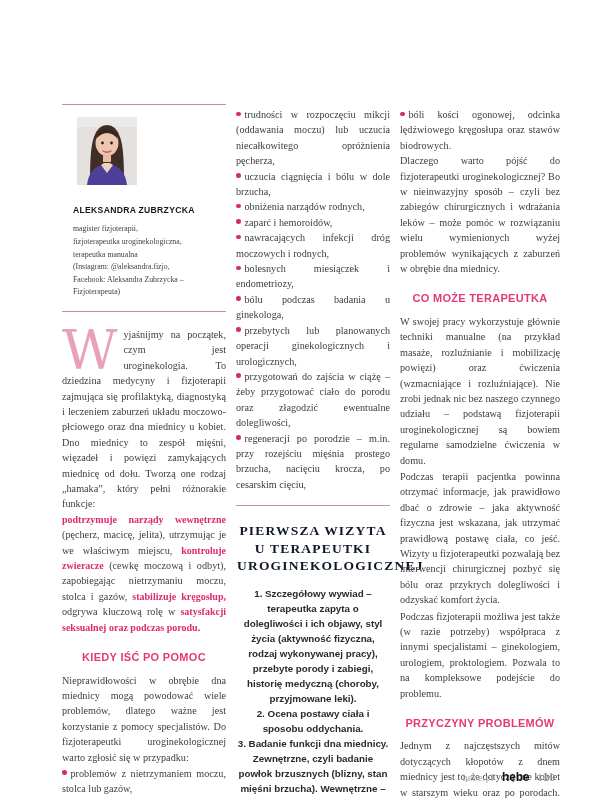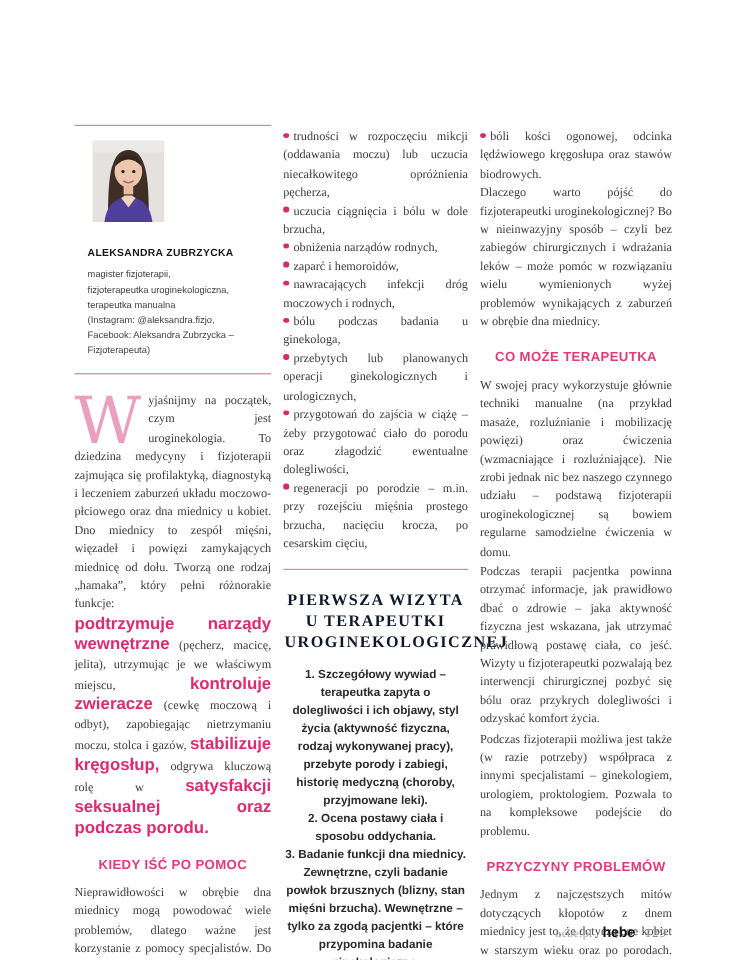--- a/index.html
+++ b/index.html
@@ -10,30 +10,30 @@
   .col-left{width:164px;}
   .col-mid{width:154px;padding-top:3px;}
   .col-right{width:160px;padding-top:3px;}
 
   .rule{height:1px;background:#cf8698;border:0;margin:0;}
 
   .author{padding:10px 0 12px 11px;}
   .photo{display:block;margin:2px 0 10px 4px;width:60px;height:68px;}
   .author-name{font-family:"Liberation Sans",sans-serif;font-weight:700;font-size:8.6px;
                letter-spacing:.3px;color:#161616;margin:18px 0 5px;text-align:left;}
-  .bio-line{font-family:Liberation Sans, sans-serif;font-size:7.8px;line-height:12.6px;
+  .bio-line{font-family:Liberation Serif, serif;font-size:7.8px;line-height:12.6px;
             color:#414141;text-align:left;}
 
   .intro{margin-top:15px;}
   .dropcap{float:left;font-family:"DejaVu Serif",serif;font-size:54px;line-height:42px;
            color:#e8a0bd;margin:3px 6px 0 0;}
   p{margin:0;}
   .para{margin:0 0 1px;}
 
-  .hl{font-family:Liberation Sans, sans-serif;font-weight:700;font-size:14px;color:#dd2a70;}
+  .hl{font-family:Liberation Serif, serif;font-weight:700;font-size:10px;color:#dd2a70;}
 
   .pink-h{font-family:"Liberation Sans",sans-serif;font-weight:700;font-size:11px;
           color:#e2397a;text-align:center;letter-spacing:.3px;margin:15px 0 7px;}
 
   .bullet{position:relative;margin:0;}
   .bullet::before{content:"";display:inline-block;width:4.5px;height:4.5px;border-radius:50%;
                   background:#d42a6e;margin-right:4px;vertical-align:2px;}
 
   .pinkbox{margin-top:13px;border-top:1.5px solid #d490a2;border-bottom:1.5px solid #d490a2;
            padding:16px 1px 18px;}
@@ -88,20 +88,21 @@
       <p class="para">Nieprawidłowości w obrębie dna miednicy mogą powodować wiele problemów, dlatego ważne jest korzystanie z pomocy specjalistów. Do fizjoterapeutki uroginekologicznej warto zgłosić się w przypadku:</p>
       <p class="bullet">problemów z nietrzymaniem moczu, stolca lub gazów,</p>
     </div>
 
     <div class="col col-mid">
       <p class="bullet">trudności w rozpoczęciu mikcji (oddawania moczu) lub uczucia niecałkowitego opróżnienia pęcherza,</p>
       <p class="bullet">uczucia ciągnięcia i bólu w dole brzucha,</p>
       <p class="bullet">obniżenia narządów rodnych,</p>
       <p class="bullet">zaparć i hemoroidów,</p>
       <p class="bullet">nawracających infekcji dróg moczowych i rodnych,</p>
+      <p class="bullet">bolesnych miesiączek i endometriozy,</p>
       <p class="bullet">bólu podczas badania u ginekologa,</p>
       <p class="bullet">przebytych lub planowanych operacji ginekologicznych i urologicznych,</p>
       <p class="bullet">przygotowań do zajścia w ciążę – żeby przygotować ciało do porodu oraz złagodzić ewentualne dolegliwości,</p>
       <p class="bullet">regeneracji po porodzie – m.in. przy rozejściu mięśnia prostego brzucha, nacięciu krocza, po cesarskim cięciu,</p>
 
       <div class="pinkbox">
         <div class="box-h">
           <div>PIERWSZA WIZYTA</div>
           <div>U TERAPEUTKI</div>
           <div>UROGINEKOLOGICZNEJ</div>

